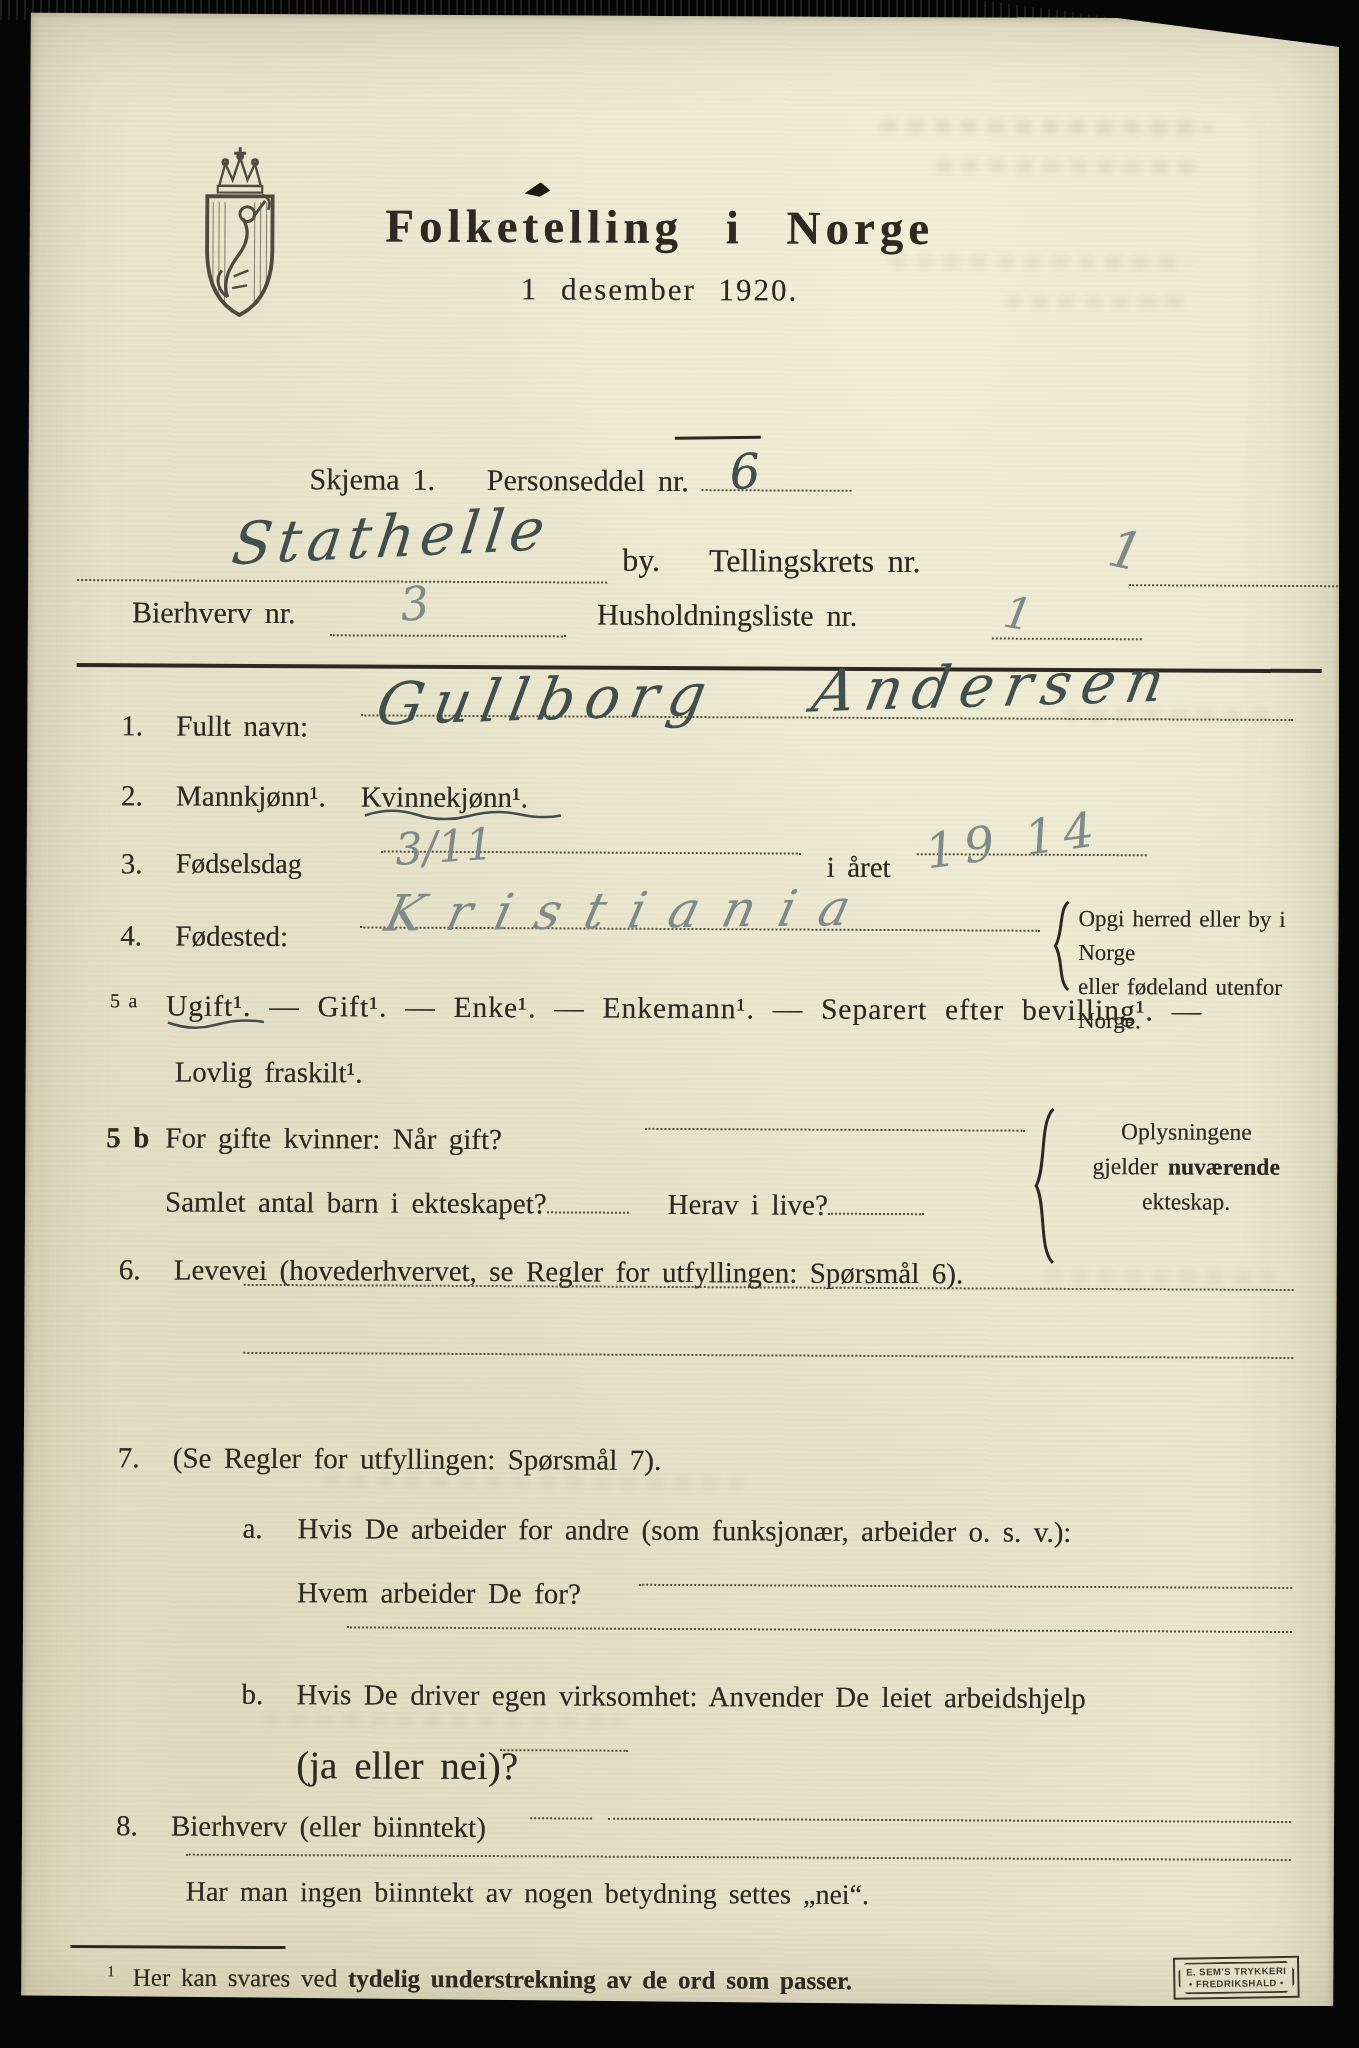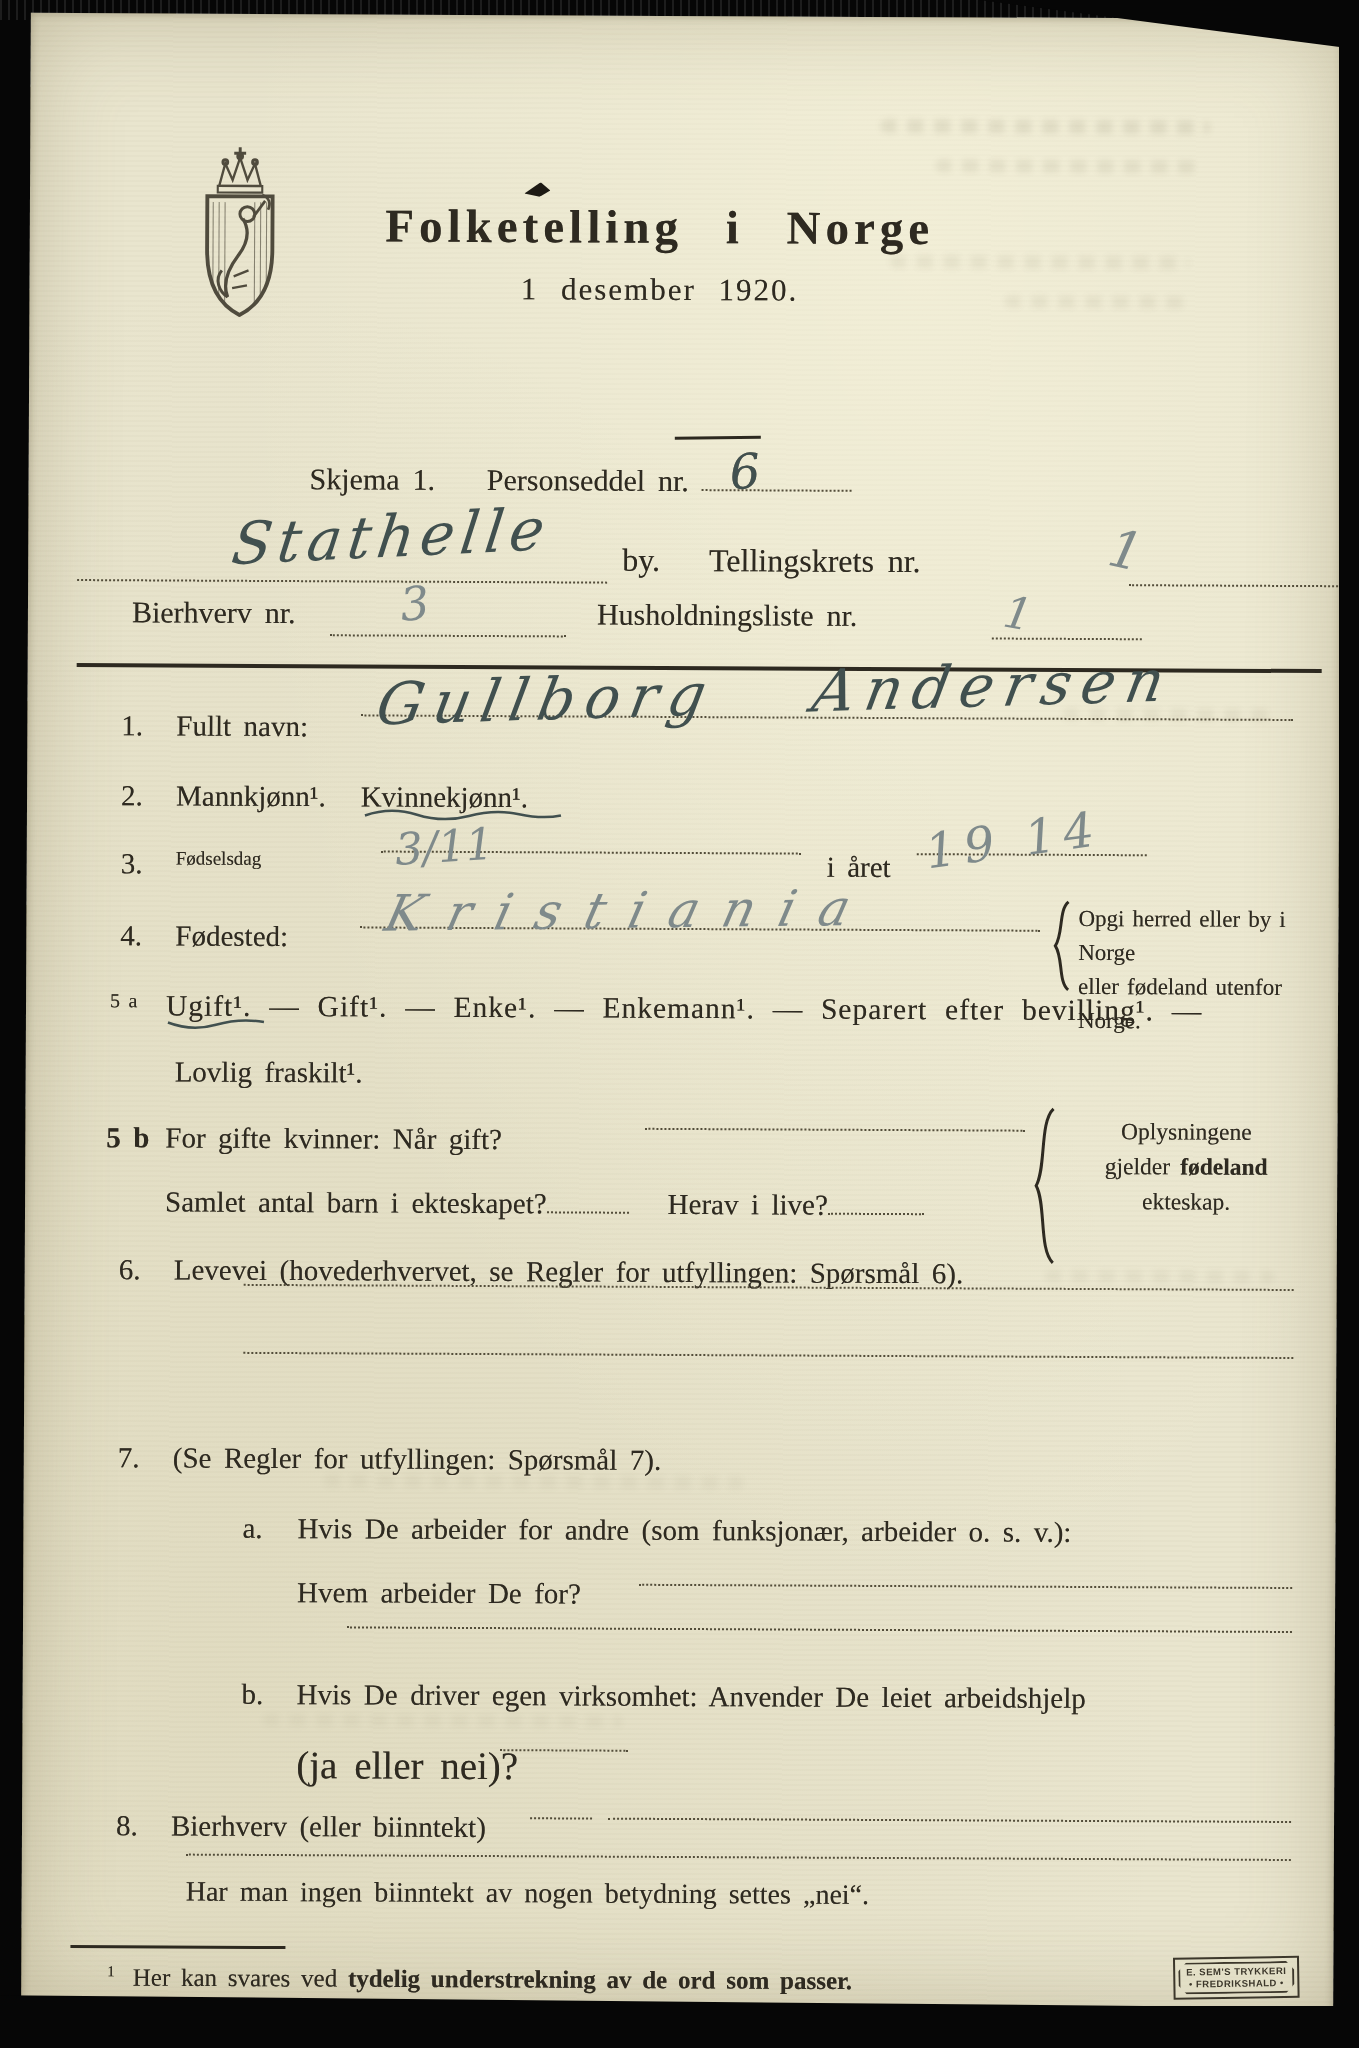--- a/index.html
+++ b/index.html
@@ -167,21 +167,21 @@
     <span style="display:inline-block;width:10px;"></span>
     <span style="position:relative;">
       <span>Kvinnekjønn¹.</span>
       <svg class="squig" width="205" height="14" viewBox="0 0 205 14">
         <path d="M4,7 q26,-9 52,-1 t52,1 t50,-2 t42,1" stroke="#41504f" stroke-width="2.5" fill="none"></path>
       </svg>
     </span>
   </div>
 
   <div class="abs print" style="left:94px;top:834px;font-size:29px;">3.</div>
-  <div class="abs print" style="left:149px;top:834px;font-size:19px;">Fødselsdag</div>
+  <div class="abs print" style="left:149px;top:834px;font-size:28px;">Fødselsdag</div>
   <div class="abs dotline" style="left:354px;top:836px;width:420px;"></div>
   <div class="abs hand pencil" style="left:368px;top:806px;font-size:44px;transform:rotate(-4deg);">3/11</div>
   <div class="abs print" style="left:800px;top:834px;font-size:29px;">i året</div>
   <div class="abs dotline" style="left:890px;top:836px;width:230px;"></div>
   <div class="abs hand pencil" style="left:898px;top:794px;font-size:48px;letter-spacing:8px;transform:rotate(-8deg);">19 14</div>
 
   <div class="abs print" style="left:94px;top:906px;font-size:29px;">4.</div>
   <div class="abs print" style="left:149px;top:906px;font-size:29px;">Fødested:</div>
   <div class="abs dotline" style="left:334px;top:912px;width:680px;"></div>
   <div class="abs hand pencil" style="left:360px;top:866px;font-size:50px;letter-spacing:24px;transform:rotate(-1deg) skewX(-14deg);">Kristiania</div>
@@ -211,21 +211,21 @@
   <div class="abs print" style="left:140px;top:1172px;font-size:29px;white-space:nowrap;">
     <span>Samlet antal barn i ekteskapet?</span><span class="dotline" style="display:inline-block;width:82px;"></span>
     <span style="display:inline-block;width:14px;"></span>
     <span>Herav i live?</span><span class="dotline" style="display:inline-block;width:96px;"></span>
   </div>
   <svg class="abs" style="left:1006px;top:1088px;" width="26" height="160" viewBox="0 0 26 160">
     <path class="brace" d="M22,3 C8,16 15,62 5,80 C15,98 8,144 22,157" stroke-width="3"></path>
   </svg>
   <div class="abs print" style="left:1036px;top:1096px;width:250px;font-size:23.5px;line-height:35px;text-align:center;">
     <div>Oplysningene</div>
-    <div><span>gjelder </span><b>fødeland</b></div>
+    <div><span>gjelder </span><b>nuværende</b></div>
     <div>ekteskap.</div>
   </div>
 
   <div class="abs print" style="left:94px;top:1240px;font-size:29px;">6.</div>
   <div class="abs print" style="left:149px;top:1240px;font-size:29px;">Levevei (hovederhvervet, se Regler for utfyllingen: Spørsmål 6).</div>
   <div class="abs dotline" style="left:219px;top:1270px;width:1050px;"></div>
   <div class="abs dotline" style="left:219px;top:1338px;width:1050px;"></div>
 
   <div class="abs print" style="left:94px;top:1428px;font-size:29px;">7.</div>
   <div class="abs print" style="left:149px;top:1428px;font-size:29px;">(Se Regler for utfyllingen:  Spørsmål 7).</div>

